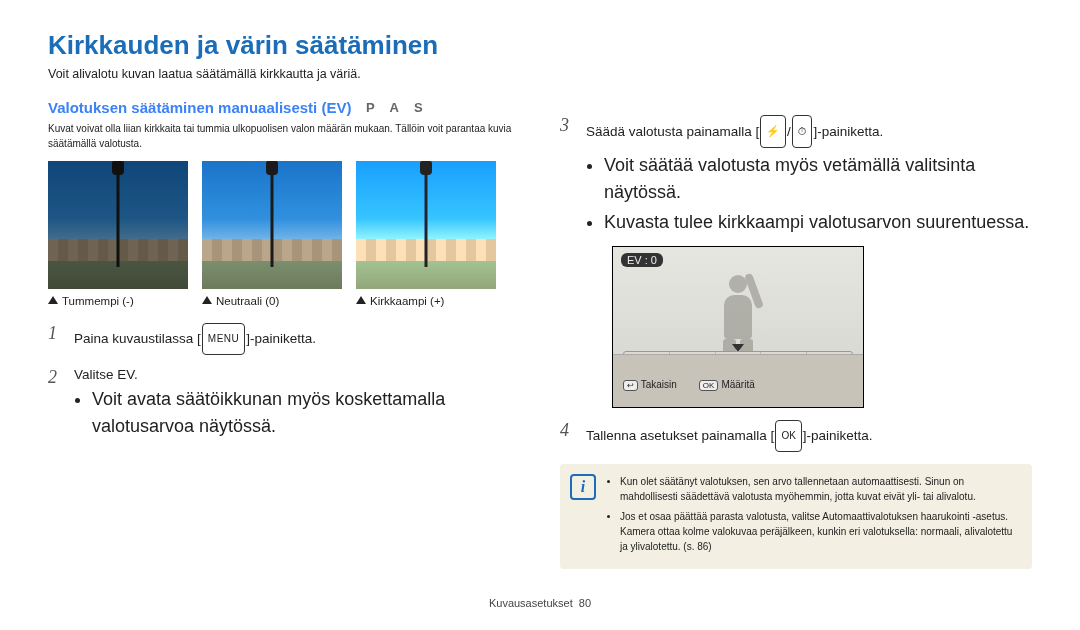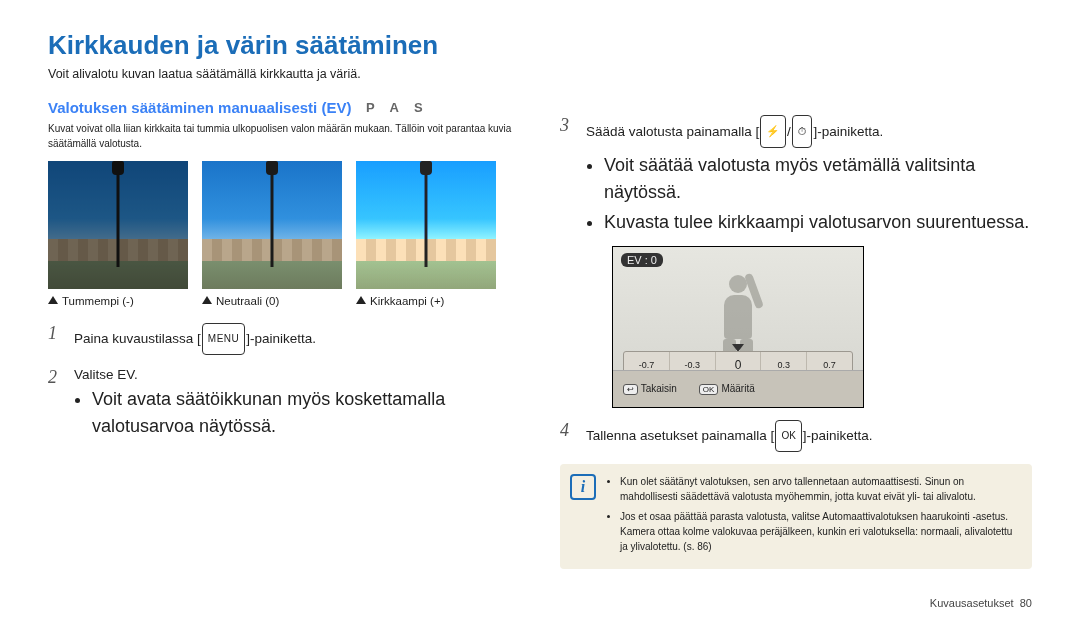--- a/index.html
+++ b/index.html
@@ -35,29 +35,29 @@
   .silhouette .body{width:28px;height:44px;background:#8a8a82;margin:2px auto 0;border-radius:10px 10px 4px 4px;position:relative}
   .silhouette .arm{position:absolute;width:8px;height:36px;background:#8a8a82;border-radius:4px;right:-6px;top:-22px;transform:rotate(-20deg)}
   .silhouette .legs{width:30px;height:24px;margin:0 auto;display:flex;gap:4px}
   .silhouette .legs div{flex:1;background:#8a8a82;border-radius:3px}
   .ev-scale{position:absolute;left:10px;right:10px;bottom:28px;height:26px;background:#dedad2;border:1px solid #9c9890;border-radius:3px;display:flex}
   .ev-scale .seg{flex:1;border-right:1px solid #bdb8ae;position:relative}
   .ev-scale .seg:last-child{border-right:0}
   .ev-scale .seg span{position:absolute;left:50%;top:50%;transform:translate(-50%,-50%);font-size:9px;font-weight:400}
   .ev-scale .zero{font-size:12px!important}
   .pointer{position:absolute;left:50%;bottom:55px;transform:translateX(-50%);width:0;height:0;border-left:6px solid transparent;border-right:6px solid transparent;border-top:8px solid #333}
-  .ev-footer{position:absolute;left:0;right:0;bottom:0;height:20px;background:#c7c3b9;border-top:1px solid #aaa;display:flex;align-items:center;font-size:10px;padding:8px 10px;gap:22px}
+  .ev-footer{position:absolute;left:0;right:0;bottom:0;height:20px;background:#c7c3b9;border-top:1px solid #aaa;display:flex;align-items:flex-end;font-size:10px;padding:16px 10px;gap:22px}
   .ev-footer .btn-icon{display:inline-block;border:1px solid #555;border-radius:3px;padding:0 3px;font-size:8px;margin-right:3px;background:#eee}
   .kbd{display:inline-block;border:1px solid #333;border-radius:4px;padding:8px 5px;font-size:10px;font-weight:400;line-height:14px;vertical-align:1px;margin:0 1px}
   .kbd-menu{letter-spacing:.5px}
   .note-box{background:#f3efe2;border-radius:4px;padding:10px 12px 10px 44px;position:relative;margin:12px 0 0 0}
   .note-box .note-icon{position:absolute;left:10px;top:10px;width:22px;height:22px;border:2px solid #1b6db8;border-radius:4px;color:#1b6db8;font-weight:700;font-style:italic;text-align:center;line-height:22px;font-family:Georgia,serif}
   .note-box ul{list-style:disc;padding-left:16px;margin:0}
   .note-box li{font-size:10px;line-height:1.5;margin-bottom:5px}
-  .footer{text-align:right;font-size:11px;color:#444;margin-top:28px}
+  .footer{text-align:center;font-size:11px;color:#444;margin-top:28px}
   b{font-weight:400}
   .flash-icon::before{content:"⚡";font-size:11px}
   .timer-icon::before{content:"⏱";font-size:11px}
 </style>
 </head>
 <body>
 
 <div class="page">
   <h1>Kirkkauden ja värin säätäminen</h1>
   <p class="subtitle">Voit alivalotu kuvan laatua säätämällä kirkkautta ja väriä.</p>

